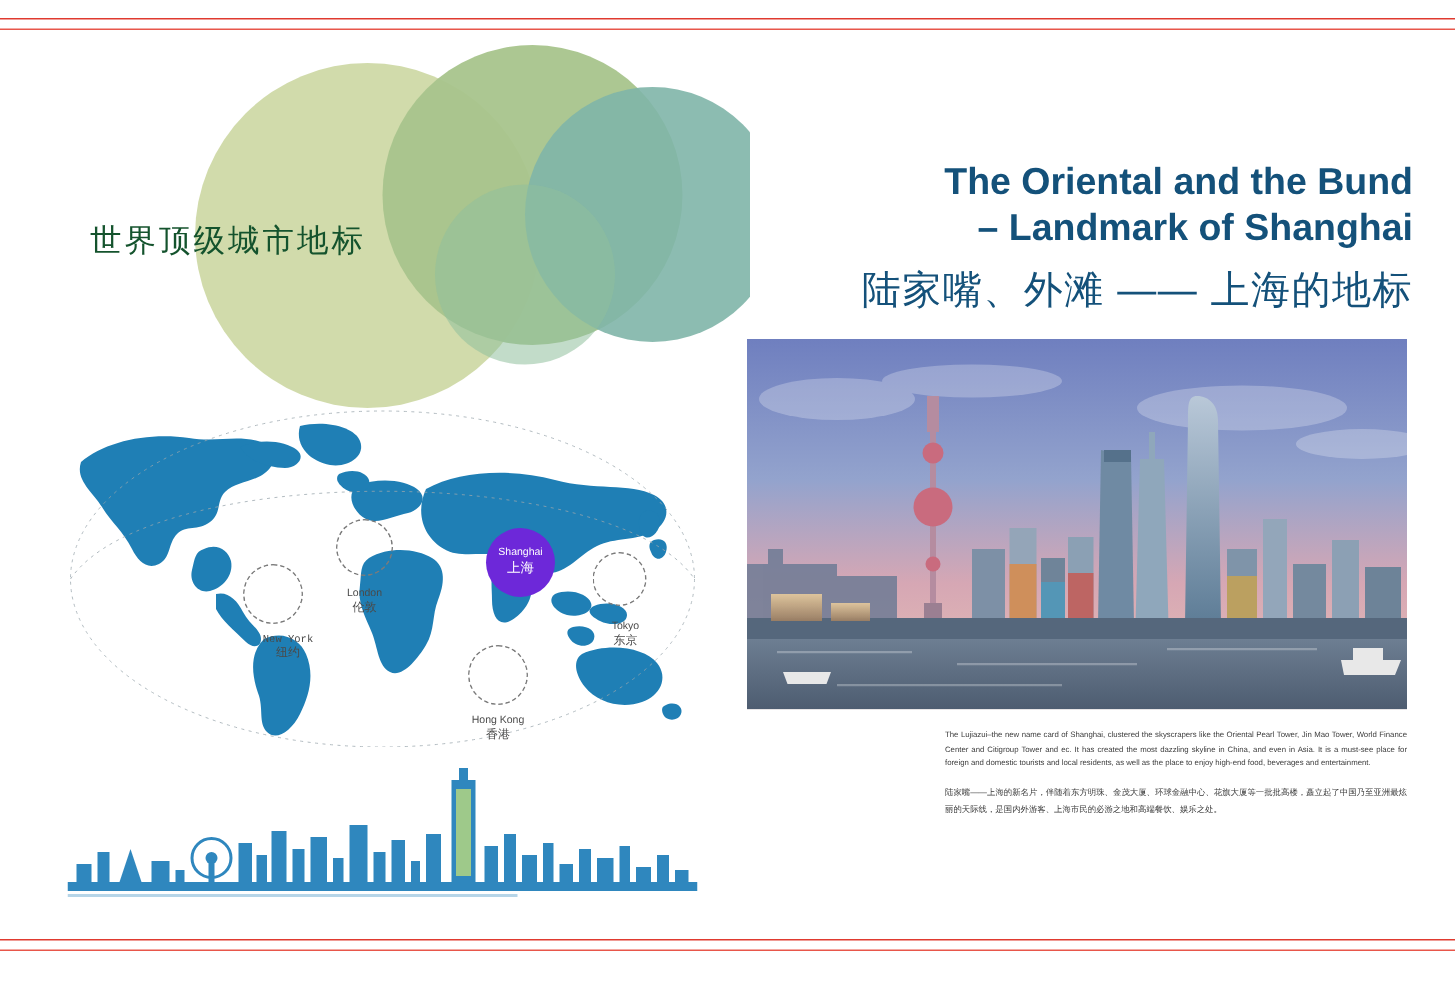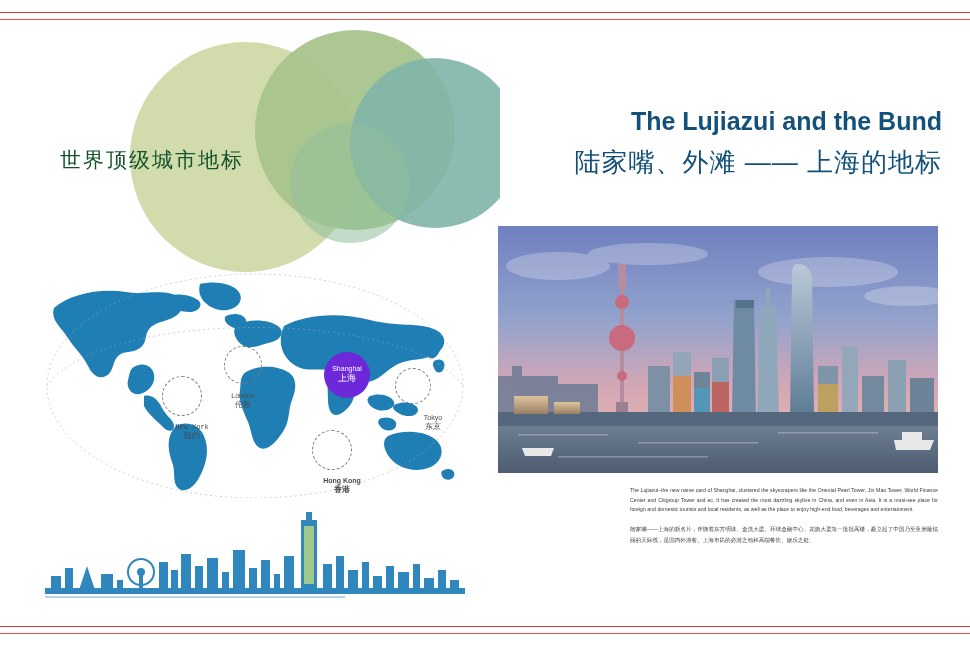--- a/index.html
+++ b/index.html
@@ -173,27 +173,27 @@
         <span class="cn">伦敦</span>
       </div>
 
       <div class="city-dot-ring" style="left:122px;top:108px;width:38px;height:38px;"></div>
       <div class="city-label" style="left:128px;top:116px;width:48px;font-family:Liberation Mono, monospace;">
         <span class="en">New York</span>
         <span class="cn">纽约</span>
       </div>
 
       <div class="city-dot-ring" style="left:355px;top:100px;width:34px;height:34px;"></div>
-      <div class="city-label" style="left:372px;top:107px;width:42px;">
+      <div class="city-label" style="left:356px;top:107px;width:42px;">
         <span class="en">Tokyo</span>
         <span class="cn">东京</span>
       </div>
 
       <div class="city-dot-ring" style="left:272px;top:162px;width:38px;height:38px;"></div>
-      <div class="city-label" style="left:276px;top:170px;width:52px;font-weight:bold;">
+      <div class="city-label" style="left:266px;top:170px;width:52px;">
         <span class="en">Hong Kong</span>
         <span class="cn">香港</span>
       </div>
 
       <div class="shanghai-badge" style="left:284px;top:84px;">
         <span class="en">Shanghai</span>
         <span class="cn">上海</span>
       </div>
     </div>
 
@@ -242,21 +242,22 @@
 
           <rect x="0" y="86" width="300" height="2" opacity="0.35"></rect>
         </g>
       </svg>
     </div>
   </div>
 
   <div class="right">
 
     <div class="right-title">
-      <div class="en1">The Lujiazui and the Bund</div>
+      <div class="en1">The Oriental and the Bund</div>
+      <div class="en2">– Landmark of Shanghai</div>
       <div class="cn">陆家嘴、外滩 —— 上海的地标</div>
     </div>
 
     <div class="photo">
       <svg width="440" height="247" viewBox="0 0 440 247" xmlns="http://www.w3.org/2000/svg">
         <defs>
           <linearGradient id="sky" x1="0" y1="0" x2="0" y2="1">
             <stop offset="0%" stop-color="#6f7fbf"></stop>
             <stop offset="38%" stop-color="#93a3cd"></stop>
             <stop offset="66%" stop-color="#d6a7b4"></stop>

